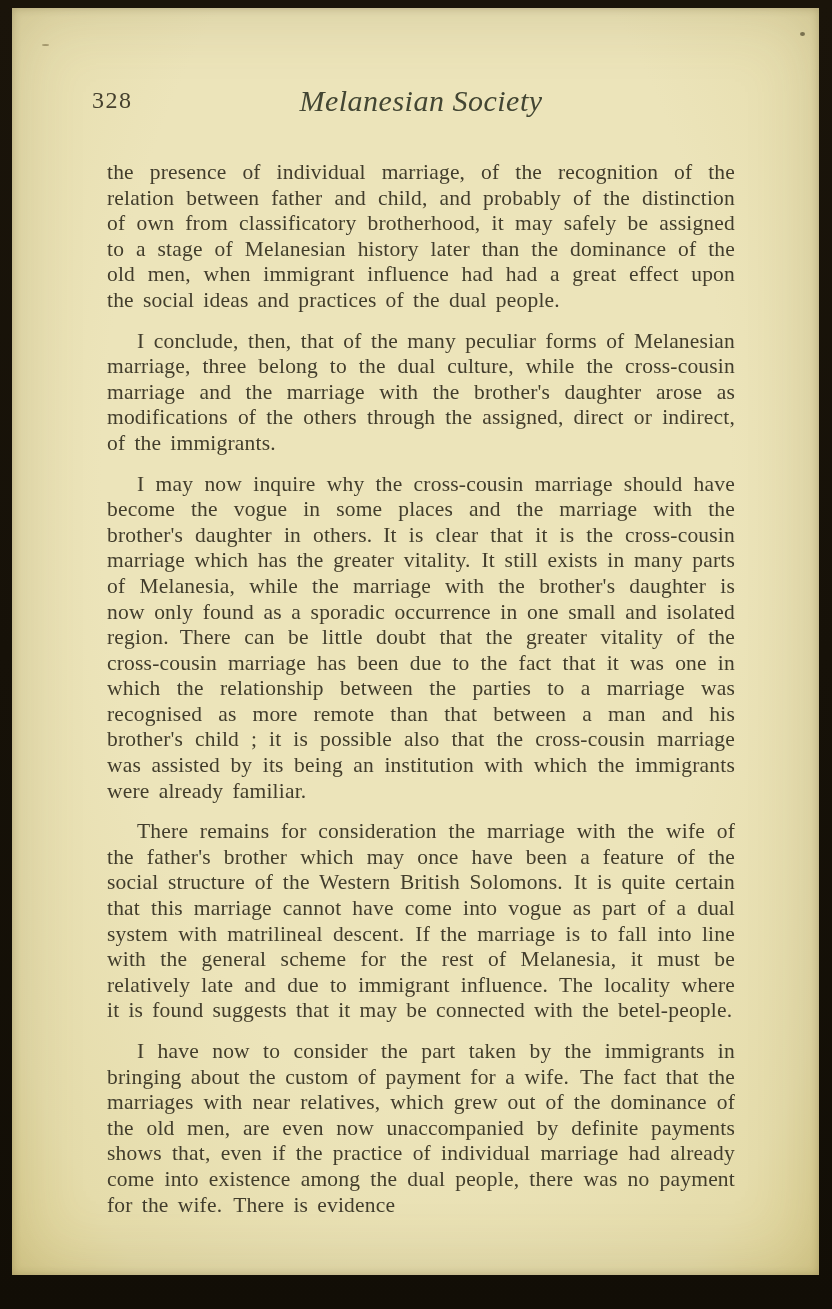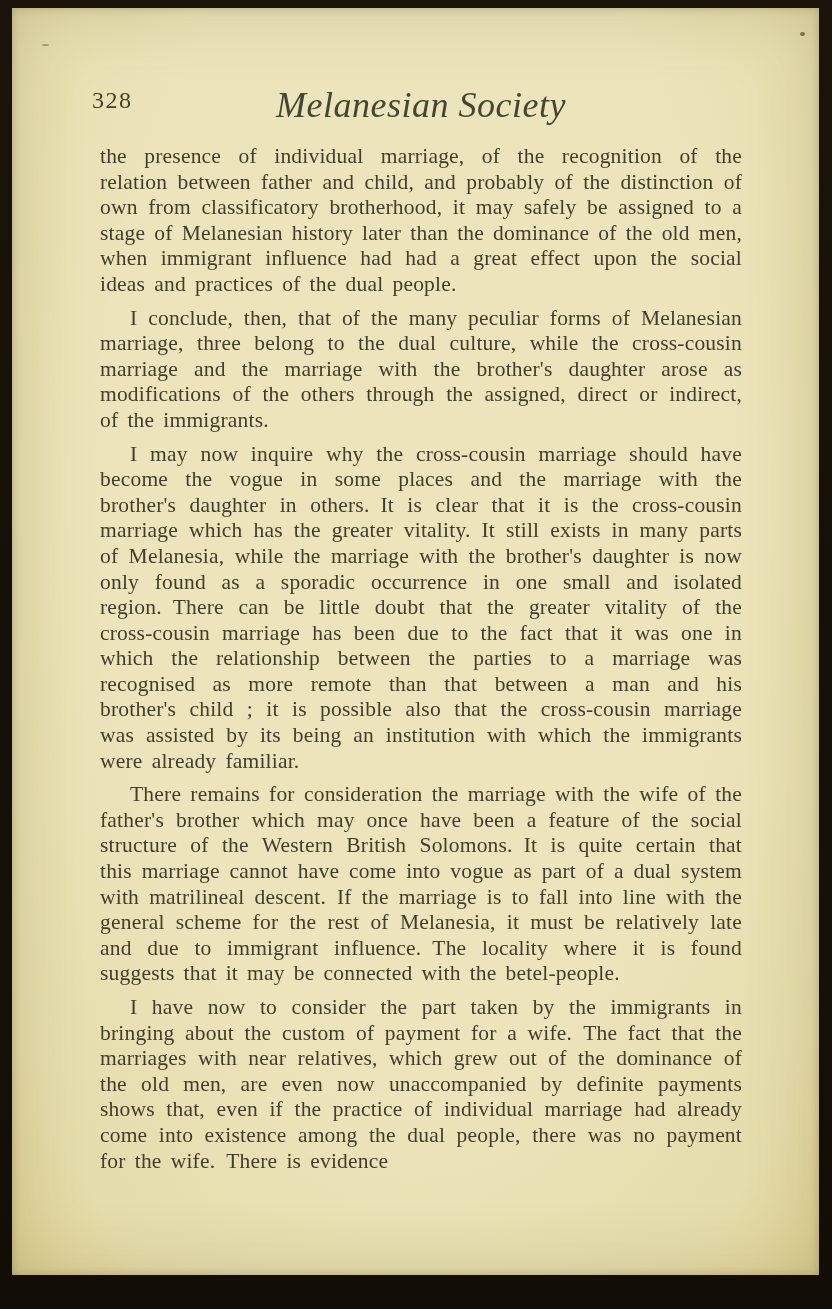--- a/index.html
+++ b/index.html
@@ -37,40 +37,40 @@
   .content {
     position: absolute;
     left: 80px;
     top: 76px;
     width: 658px;
     color: var(--ink);
   }
   .running-head {
     position: relative;
     height: 36px;
-    margin-bottom: 24px;
+    margin-bottom: 40px;
   }
   .page-number {
     position: absolute;
     left: 0;
     top: 3px;
     font-size: 24px;
     letter-spacing: 1.5px;
     color: #45402e;
   }
   .running-title {
     display: block;
     text-align: center;
     font-style: italic;
-    font-size: 36px;
+    font-size: 30px;
     letter-spacing: 0.5px;
     color: #434633;
   }
   .text-block p {
-    margin: 8px;
+    margin: 15px;
     font-size: 21.5px;
     line-height: 25.6px;
     text-align: justify;
     word-spacing: 3.5px;
     letter-spacing: 0.2px;
     color: var(--ink);
     text-indent: 0;
   }
   .text-block p.indent {
     text-indent: 30px;

